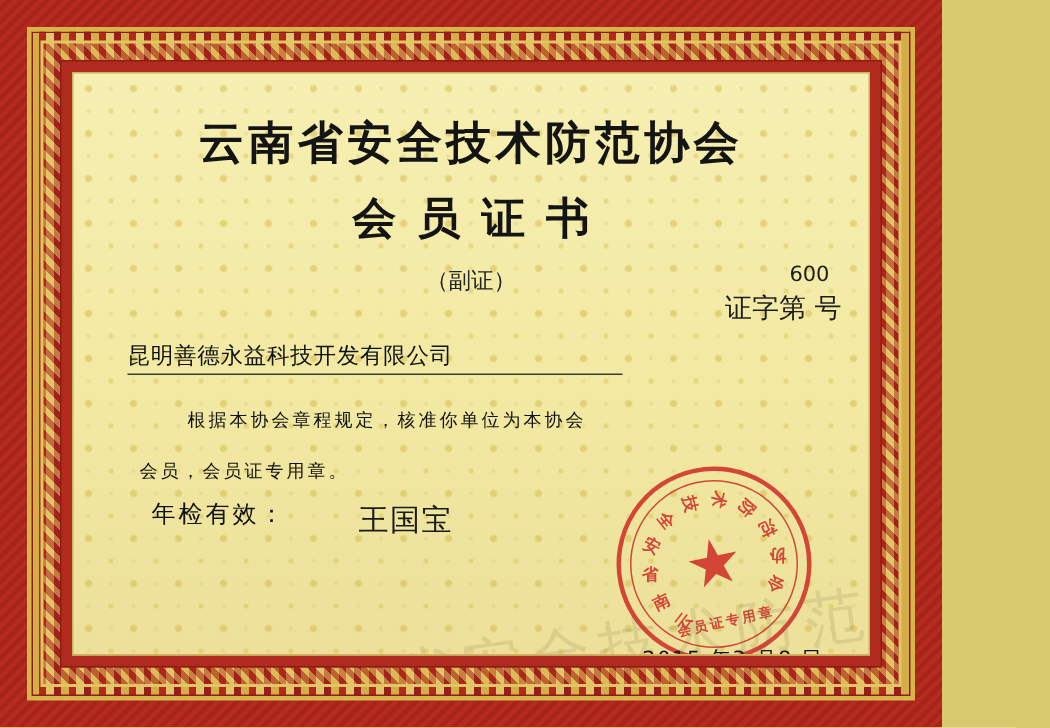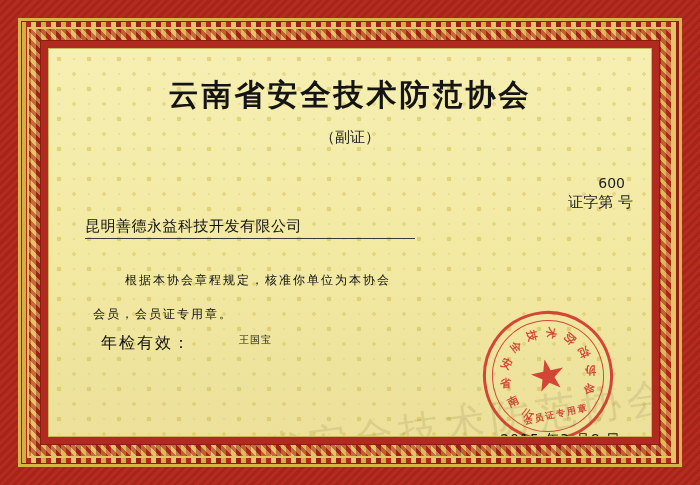--- a/index.html
+++ b/index.html
@@ -9,21 +9,21 @@
   body {
     width: 700px;
     height: 485px;
     overflow: hidden;
     background: #d8c96f;
     font-family: "DejaVu Sans", sans-serif;
   }
 
   .certificate {
     position: relative;
-    width: 700px;
+    width: 628px;
     height: 485px;
     box-sizing: border-box;
     background:
       radial-gradient(circle at 30% 20%, #f0e79a 0%, #e6d97e 40%, #d9c96a 100%);
     overflow: hidden;
   }
 
   
   .outer-margin {
     position: absolute;
@@ -122,21 +122,21 @@
     text-align: center;
     font-size: 15px;
     margin-top: 12px;
     color: #222;
   }
 
   .cert-no-row {
     position: absolute;
     right: 18px;
     top: 118px;
-    font-size: 15px;
+    font-size: 18px;
     color: #1c1c1c;
     white-space: nowrap;
   }
   .cert-no-value {
     position: absolute;
     right: 26px;
     top: 100px;
     font-size: 14px;
     color: #1c1c1c;
     margin-left: 15px;
@@ -147,20 +147,21 @@
     left: 36px;
     top: 142px;
     width: 330px;
   }
   .company-name {
     font-size: 15px;
     color: #111;
     padding-bottom: 2px;
     letter-spacing: 0.5px;
     font-family: "DejaVu Sans", sans-serif;
+    margin-top: 11px;
   }
   .company-underline {
     border-bottom: 1px solid #3a3a3a;
     width: 100%;
   }
 
   .body-text {
     position: absolute;
     left: 44px;
     right: 44px;
@@ -180,21 +181,21 @@
     top: 258px;
     font-size: 16px;
     letter-spacing: 2px;
     color: #111;
     font-family: "DejaVu Serif", serif;
   }
   .rep-name {
     position: absolute;
     left: 190px;
     top: 258px;
-    font-size: 10px;
+    font-size: 20px;
     color: #1a1a1a;
     letter-spacing: 1px;
     font-family: Liberation Sans, sans-serif;
   }
 
   .footnote {
     position: absolute;
     left: 40px;
     top: 330px;
     font-size: 12.5px;
@@ -286,20 +287,21 @@
 
 <div class="certificate">
   <div class="outer-margin"></div>
   <div class="border-band"></div>
   <div class="inner-strip"></div>
 
   <div class="paper">
     <div class="content">
 
       <div class="title-main">云南省安全技术防范协会</div>
+      <div class="title-sub">会员证书</div>
       <div class="title-note">（副证）</div>
 
       <div class="cert-no-value">600</div>
       <div class="cert-no-row">证字第        号</div>
 
       <div class="company-row">
         <div class="company-name">昆明善德永益科技开发有限公司</div>
         <div class="company-underline"></div>
       </div>
 

